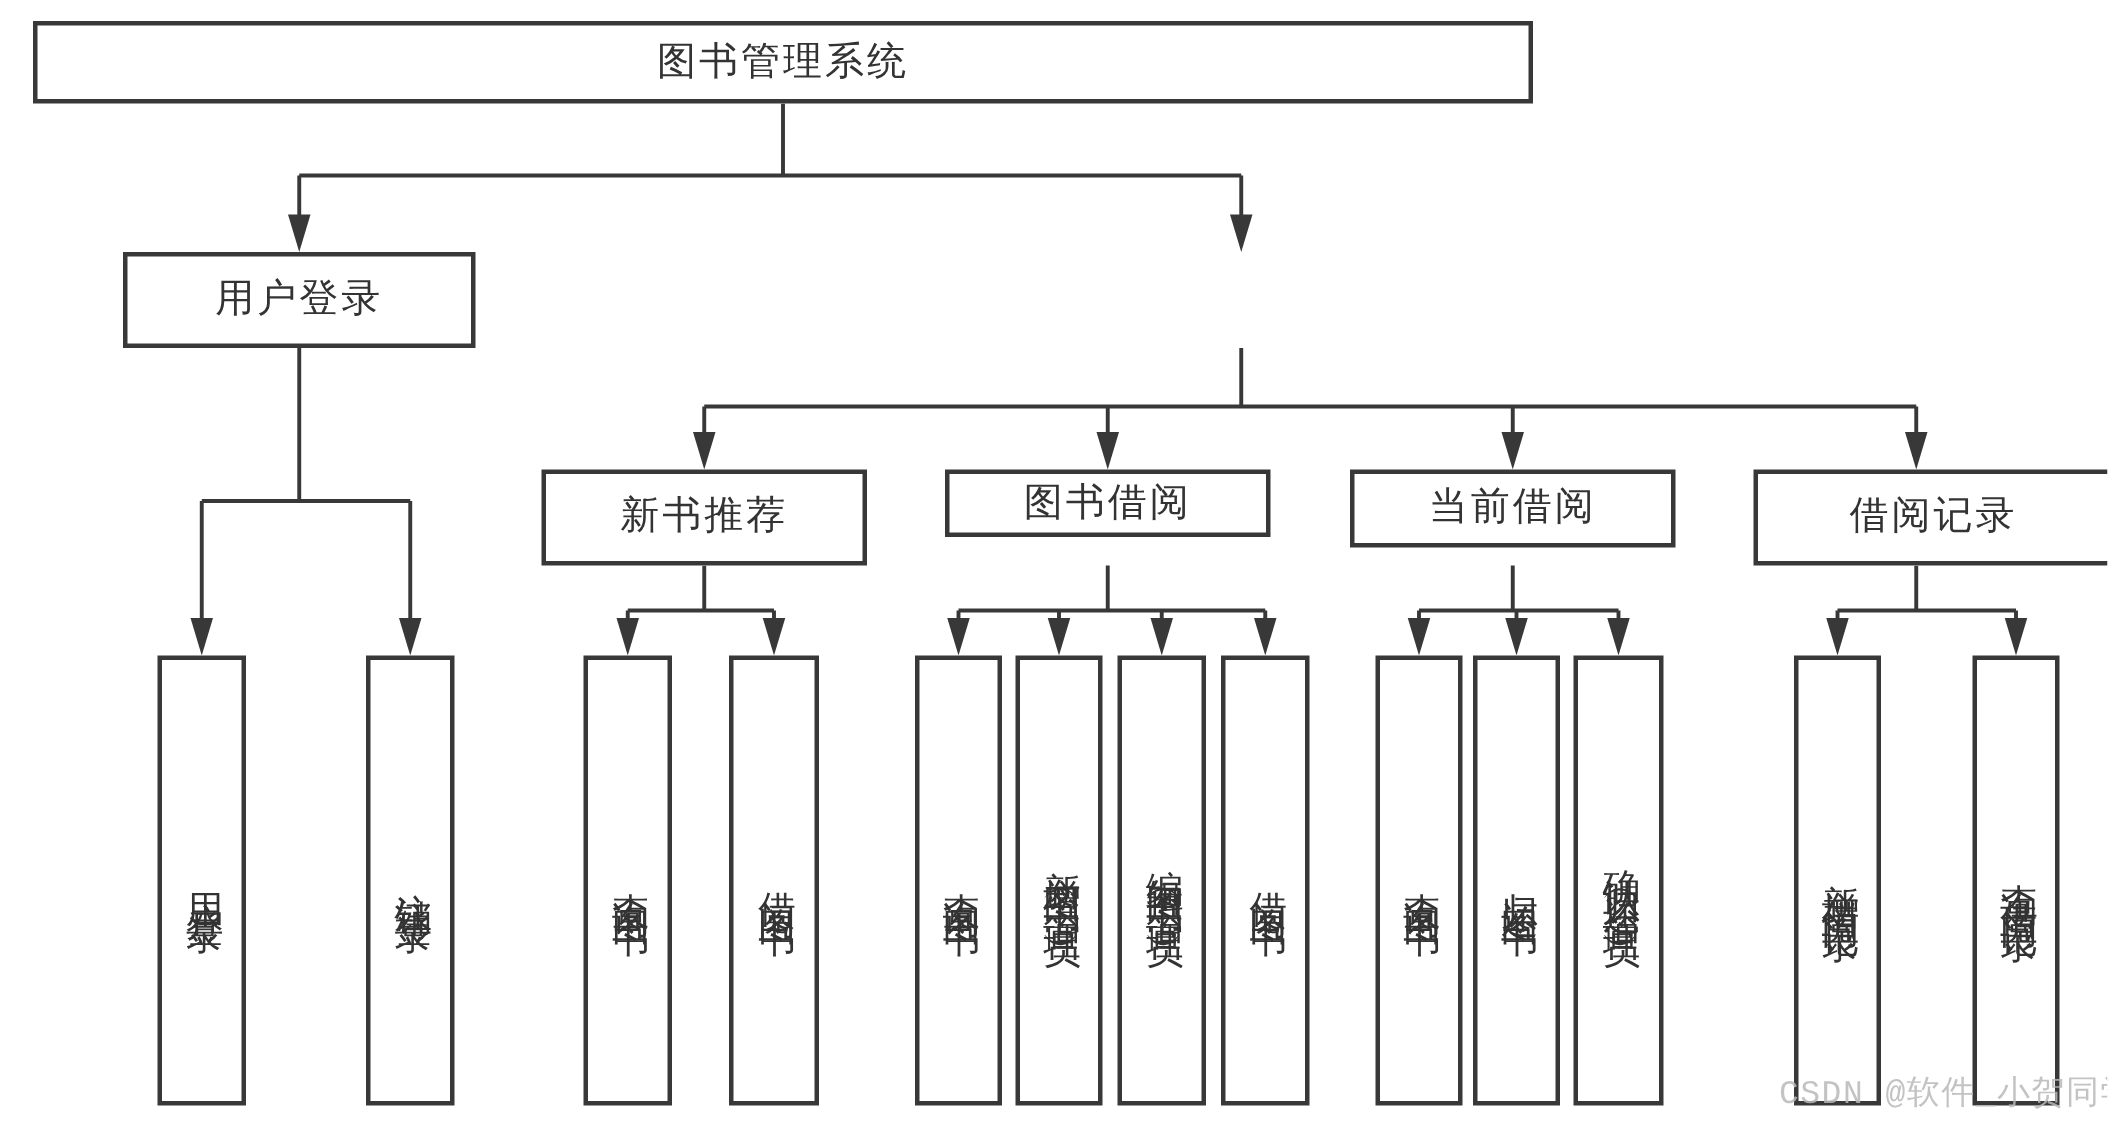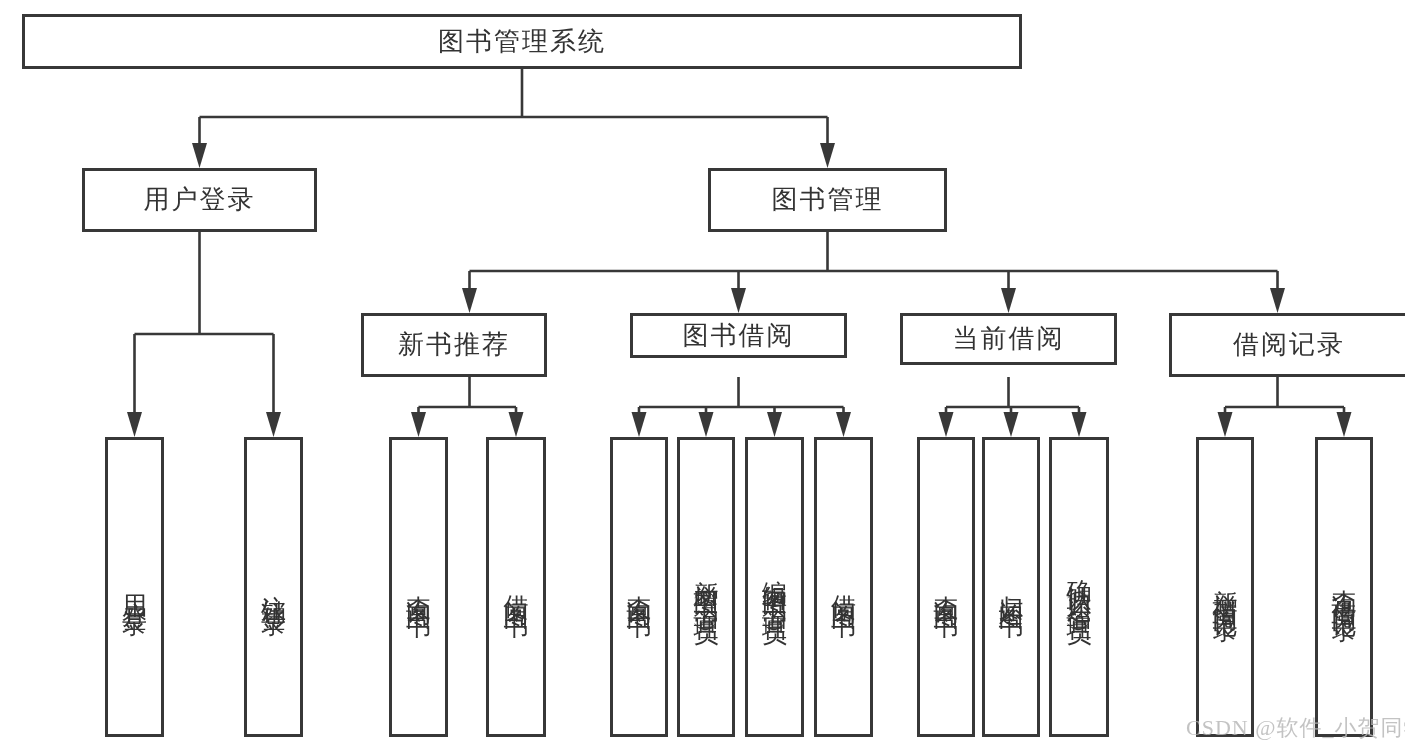--- a/index.html
+++ b/index.html
@@ -1,20 +1,20 @@
 <!DOCTYPE html>
 <html><head>
 <meta charset="utf-8">
 <style>
   html,body{margin:0;padding:0;background:#fff;}
   .canvas{
     position:relative;
     width:1405px;height:747px;
     background:var(--bg,#ffffff);
-    font-family:Liberation Serif, serif;
+    font-family:Liberation Mono, monospace;
     overflow:hidden;
   }
   .wires{position:absolute;left:0;top:0;width:1405px;height:747px;}
   .box{
     position:absolute;
     box-sizing:border-box;
     background:#fff;
     border:3px solid var(--line,#383838);
     display:flex;align-items:center;justify-content:center;
     color:var(--text,#333333);
@@ -68,23 +68,22 @@
         <path d="M1003.5 412 L1018.5 412 L1011 437 Z"></path>
         <path d="M1071.5 412 L1086.5 412 L1079 437 Z"></path>
         <path d="M1217.5 412 L1232.5 412 L1225 437 Z"></path>
         <path d="M1336.5 412 L1351.5 412 L1344 437 Z"></path>
       </g>
   </svg>
 
   <div class="box" style="left:22px;top:14px;width:1000px;height:55px">图书管理系统</div>
 
   <div class="box" style="left:82px;top:168px;width:235px;height:64px">用户登录</div>
-  <div class="box" style="left:708px;top:168px;width:239px;height:64px">图书管理</div>
 
-  <div class="box" style="left:361px;top:313px;width:186px;height:64px">新书推荐</div>
+  <div class="box" style="left:361px;top:313px;width:217px;height:64px">新书推荐</div>
   <div class="box" style="left:630px;top:313px;width:217px;height:45px">图书借阅</div>
   <div class="box" style="left:900px;top:313px;width:217px;height:52px">当前借阅</div>
   <div class="box" style="left:1169px;top:313px;width:240px;height:64px">借阅记录</div>
 
   <div class="box vbox" style="left:105px;top:437px;width:59px;height:300px">用户登录</div>
   <div class="box vbox" style="left:244px;top:437px;width:59px;height:300px">注销登录</div>
 
   <div class="box vbox" style="left:389px;top:437px;width:59px;height:300px">查询图书</div>
   <div class="box vbox" style="left:486px;top:437px;width:60px;height:300px">借阅图书</div>
 

